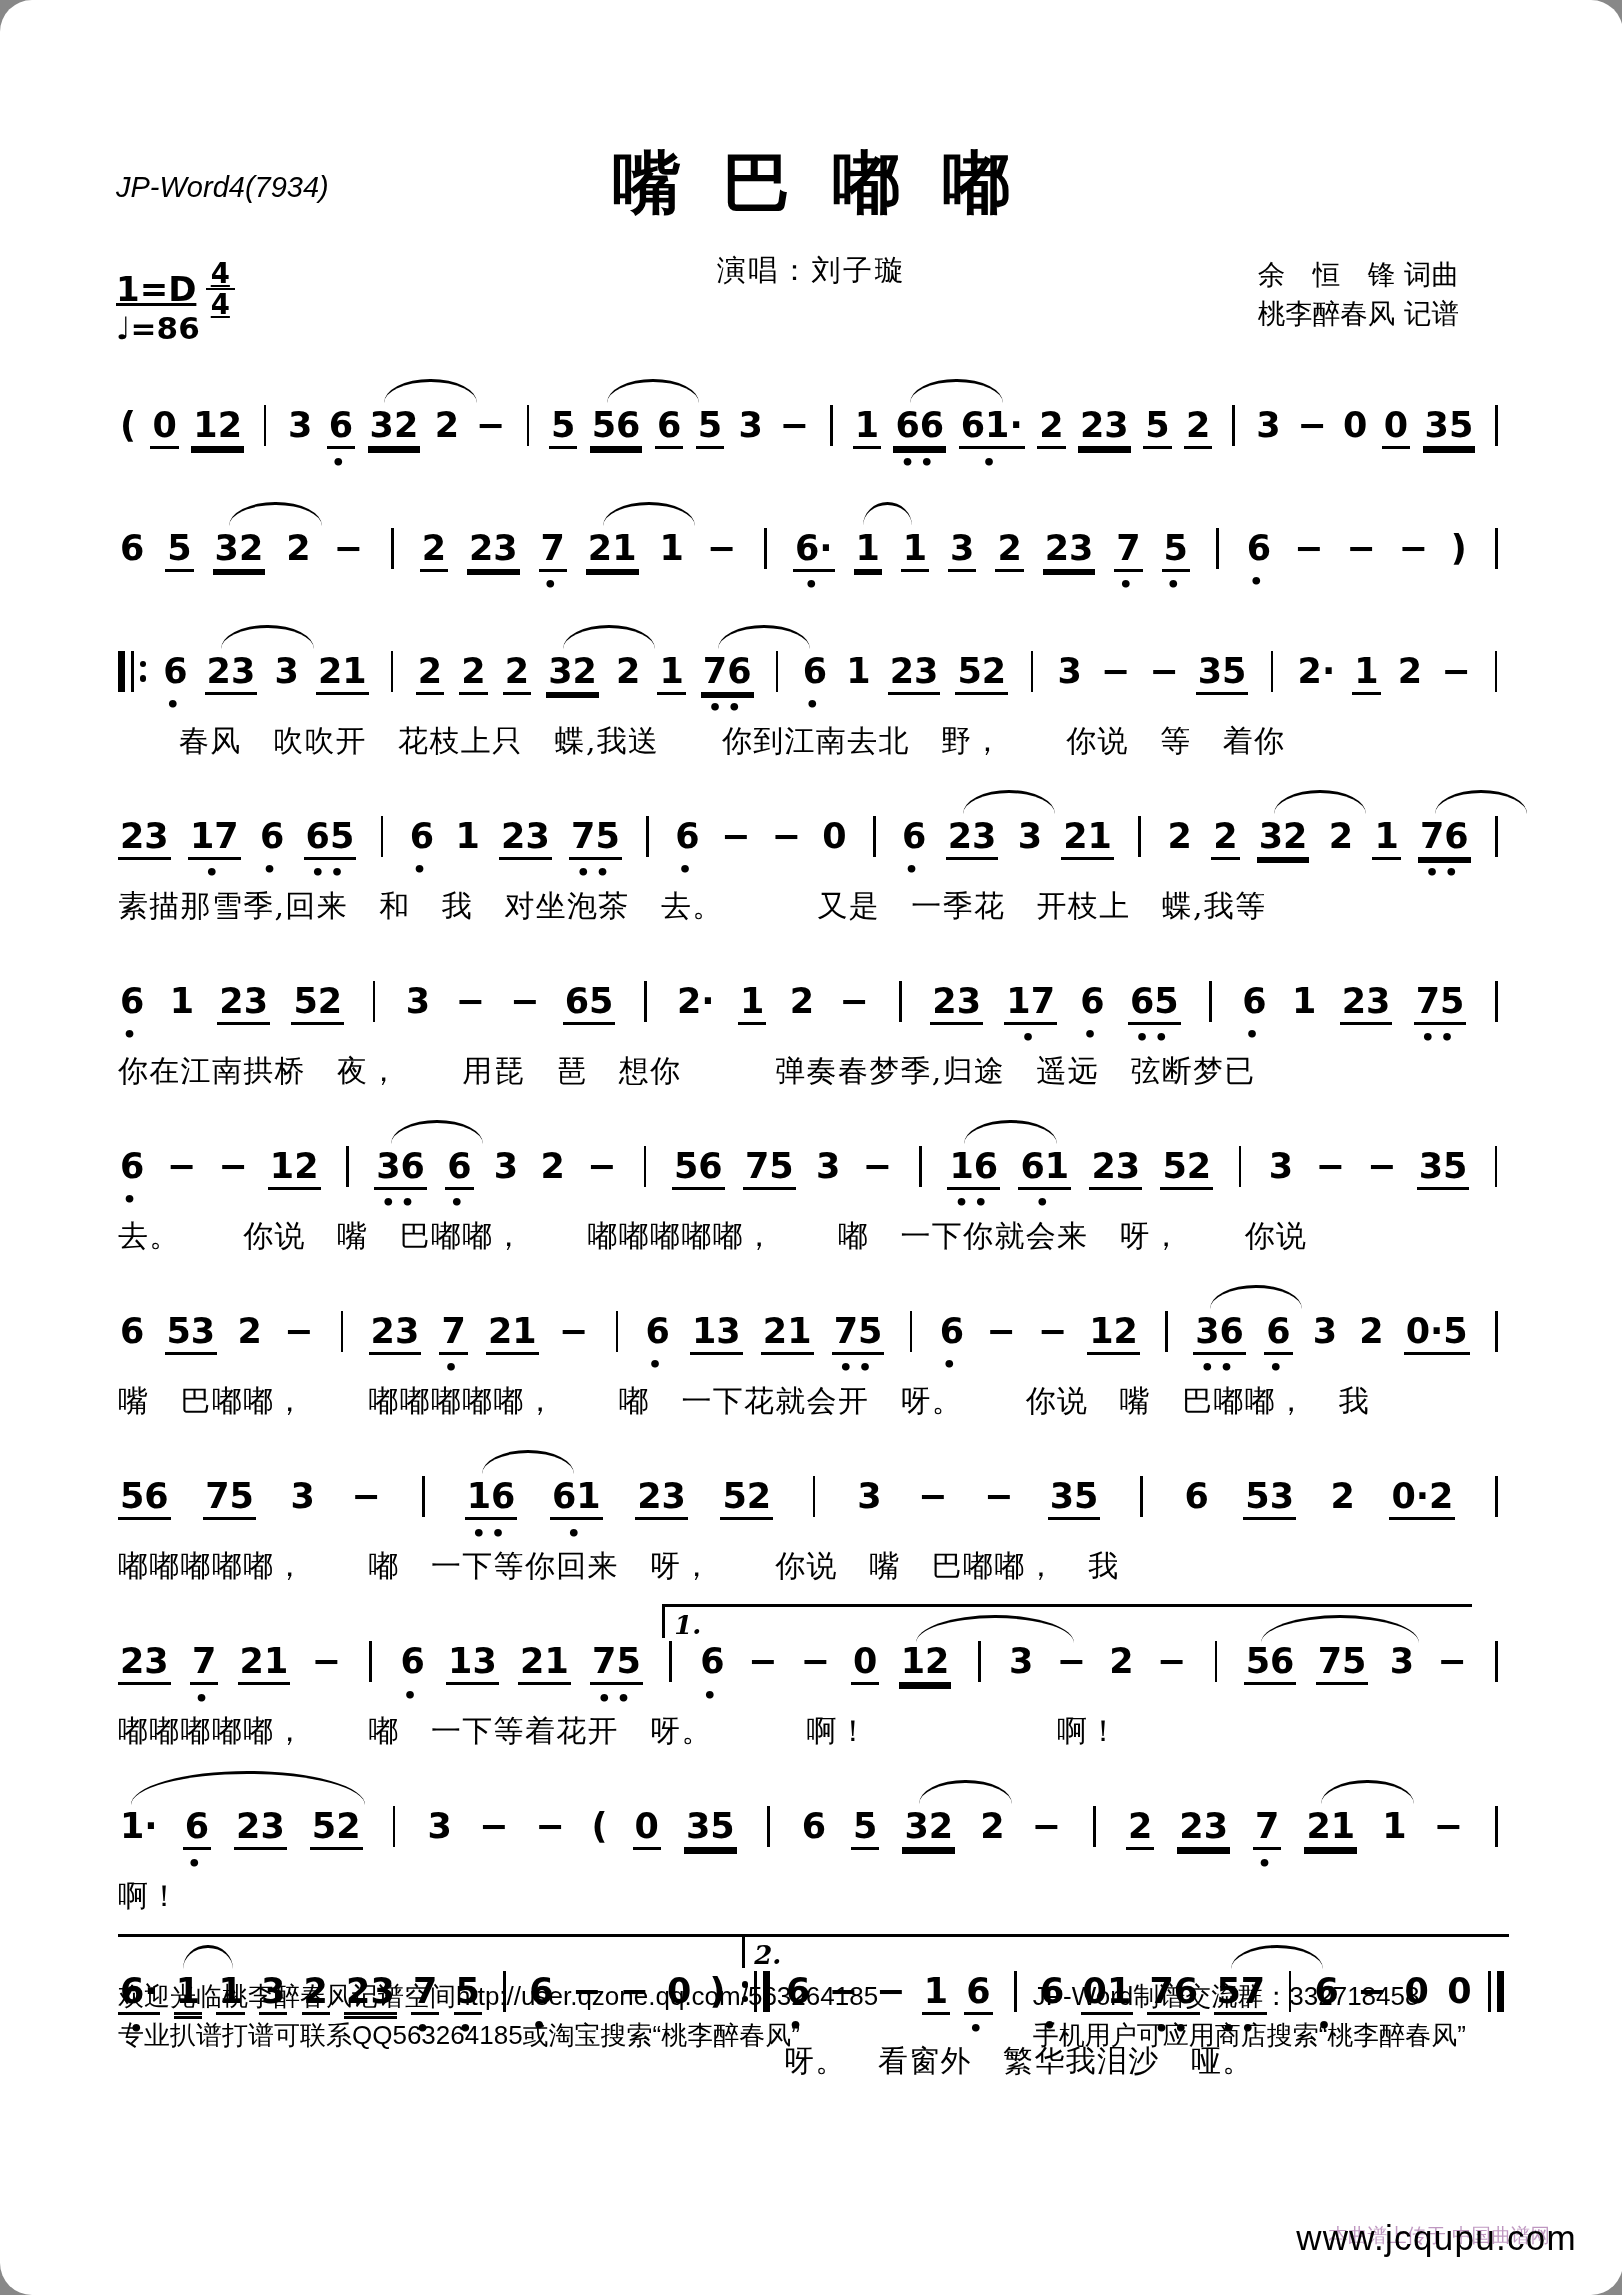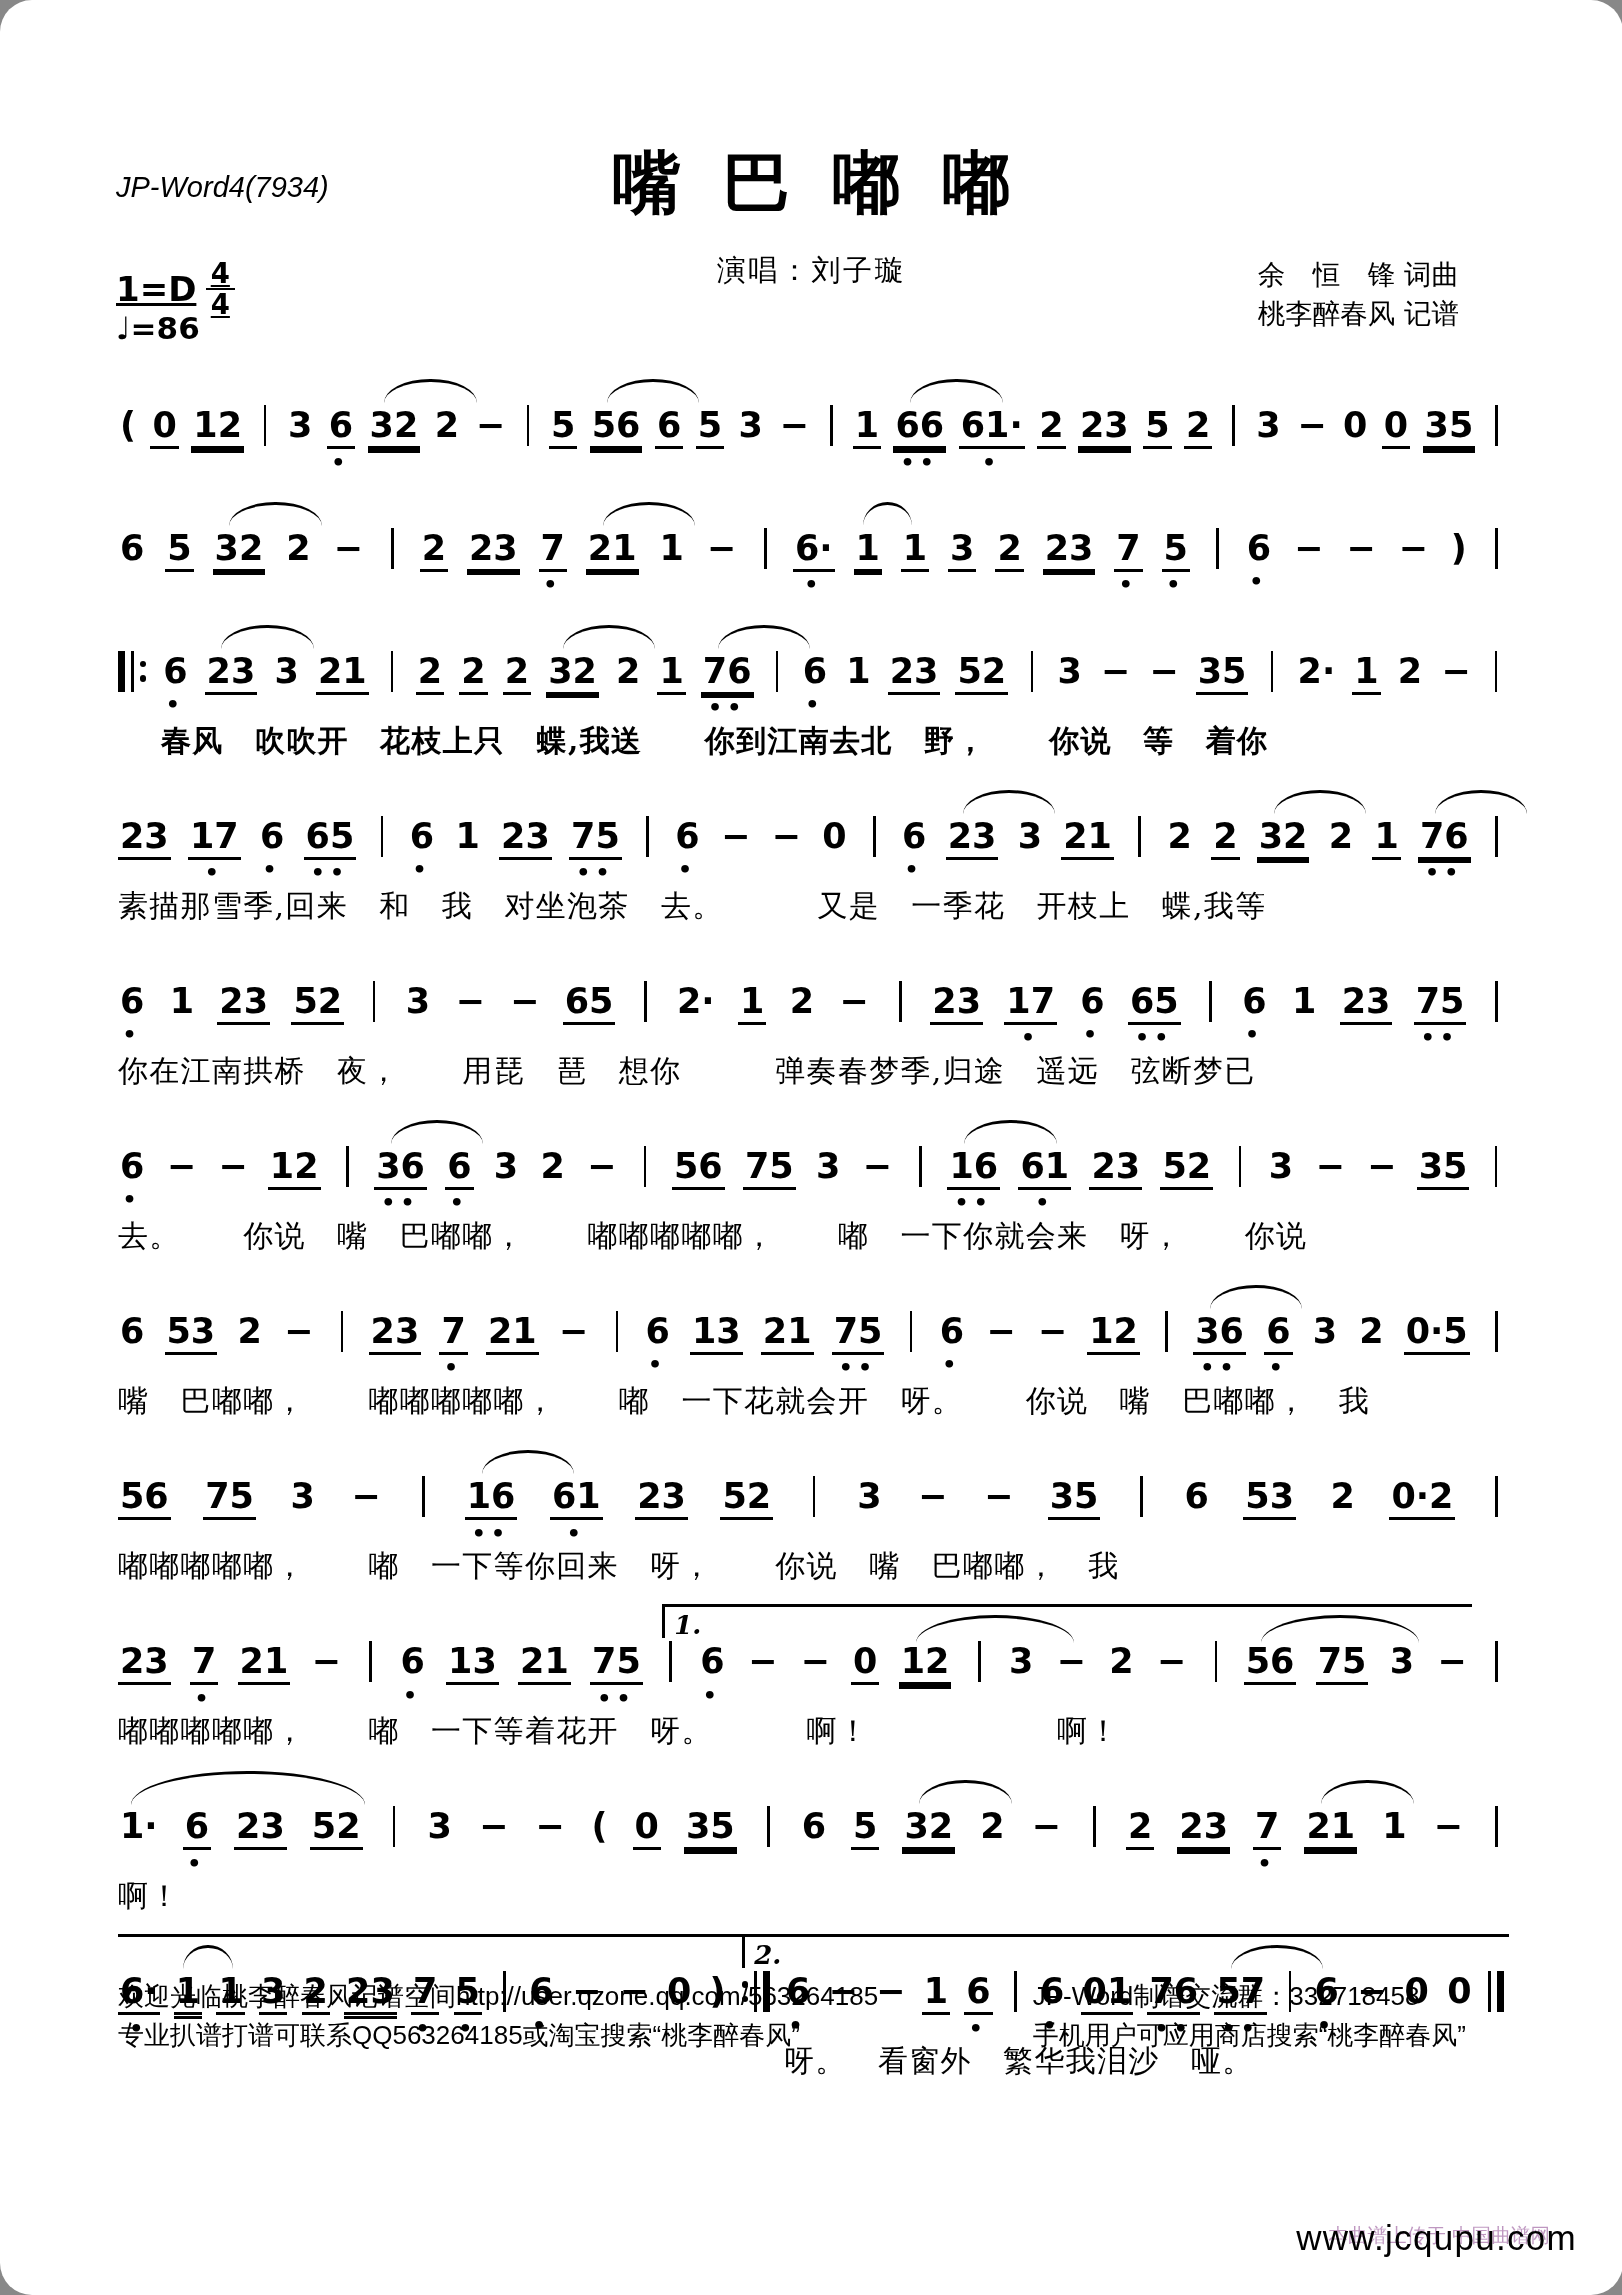--- a/index.html
+++ b/index.html
@@ -473,21 +473,21 @@
             <span class="txt">−</span>
             <span class="dots"></span>
           </span>
           <span class="tok">
             <span class="bargrp">
               <i class="bt"></i>
             </span>
             <span class="dots"></span>
           </span>
         </div>
-        <div class="lyrics" style="margin-left: 43px; font-weight: bold;">春风　吹吹开　花枝上只　蝶,我送　　你到江南去北　野，　　你说　等　着你</div>
+        <div class="lyrics" style="margin-left: 61px;">春风　吹吹开　花枝上只　蝶,我送　　你到江南去北　野，　　你说　等　着你</div>
       </div>
       <div class="sys">
         <div class="notes-row">
           <span class="tok">
             <span class="txt u1">23</span>
             <span class="dots"></span>
           </span>
           <span class="tok">
             <span class="txt u1">17</span>
             <span class="dots">•</span>

